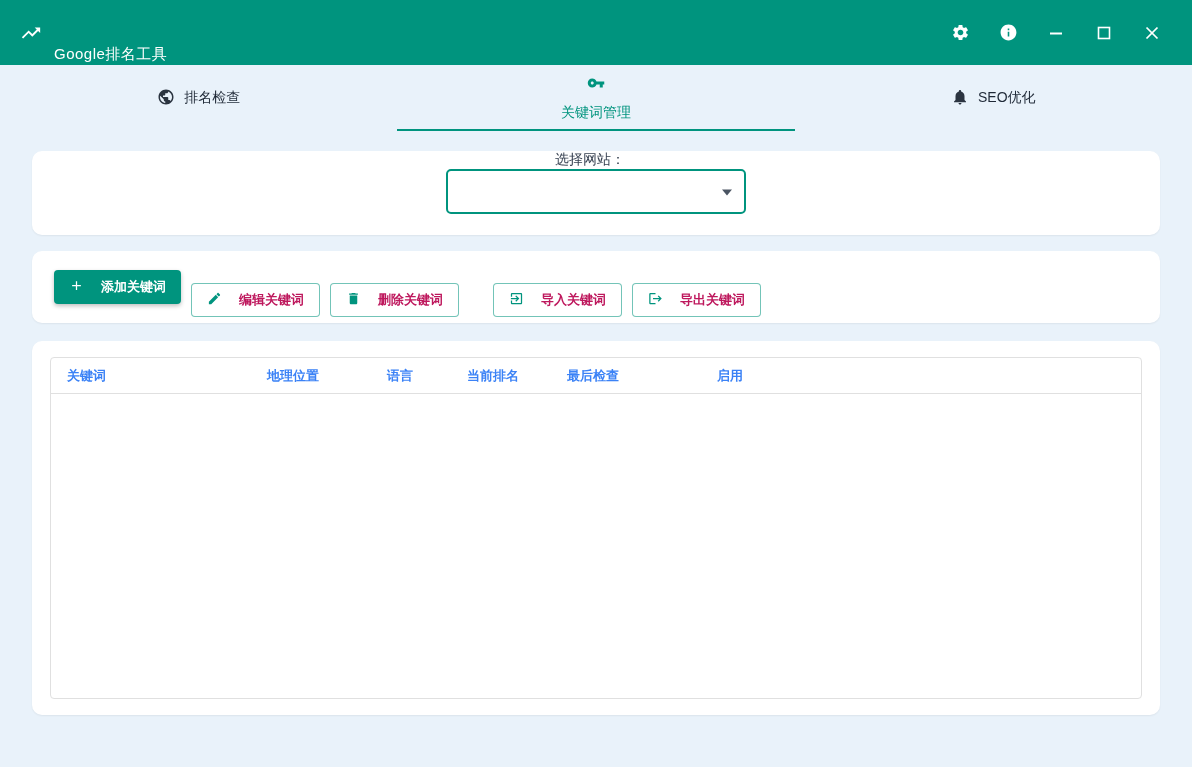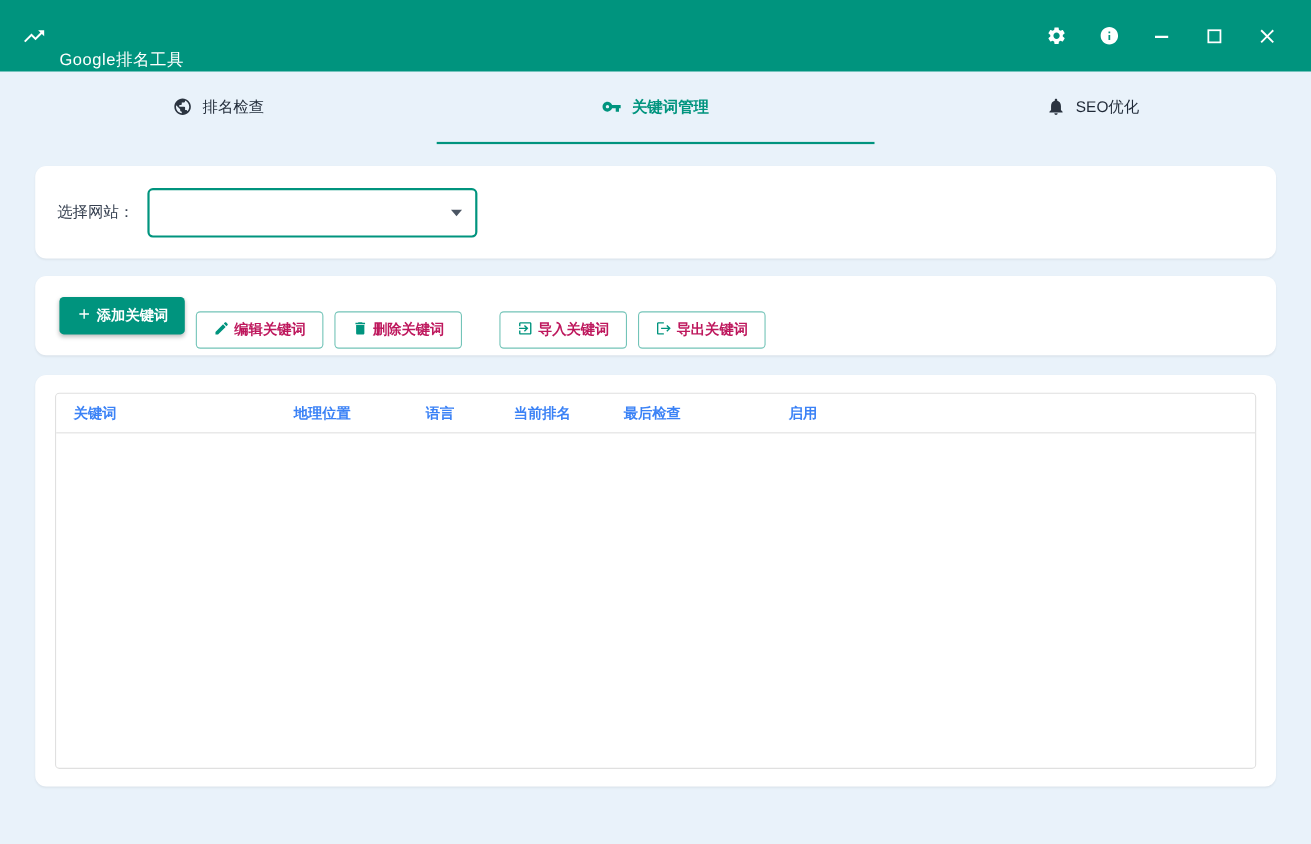--- a/index.html
+++ b/index.html
@@ -34,37 +34,38 @@
   .tab {
     flex: 1;
     display: flex; align-items: center; justify-content: center;
     gap: 9px;
     font-size: 14px; font-weight: 500;
     color: #1f2937;
     border-bottom: 2px solid transparent;
     cursor: pointer;
   }
   .tab svg { width: 18px; height: 18px; fill: #2b3440; flex: none; }
-  .tab.active { color: #00947E; border-bottom-color: #00947E; font-weight: bold; }
+  .tab.active { color: #00947E; border-bottom-color: #00947E; font-weight: normal; flex-direction: column; }
   .tab.active svg { fill: #00947E; }
 
   
   .card {
     background: #fff;
     border-radius: 10px;
     margin: 0 32px;
     box-shadow: 0 1px 2px rgba(0,0,0,.06);
   }
 
   
   .select-card {
     margin-top: 20px;
     height: 84px;
     display: flex; align-items: center;
     padding: 0 20px;
+    flex-direction: column;
   }
   .select-label { font-size: 14px; color: #374151; margin-right: 12px; }
   .select-box {
     width: 300px; height: 45px;
     border: 2px solid #00947E;
     border-radius: 5px;
     background: #fff;
     position: relative;
     cursor: pointer;
   }
@@ -84,21 +85,21 @@
   
   .toolbar-card {
     margin-top: 16px;
     height: 72px;
     display: flex; align-items: center;
     padding: 0 22px;
     gap: 10px;
   }
   .btn {
     height: 34px;
-    display: inline-flex; align-items: center; gap: 4px;
+    display: inline-flex; align-items: center; gap: 17px;
     padding: 0 15px;
     font-size: 13px; font-weight: bold;
     font-family: Liberation Serif, serif;
     border-radius: 4px;
     cursor: pointer;
     white-space: nowrap;
   }
   .btn svg { width: 15px; height: 15px; flex: none; }
   .btn-filled {
     background: #00947E; color: #fff; border: none;

